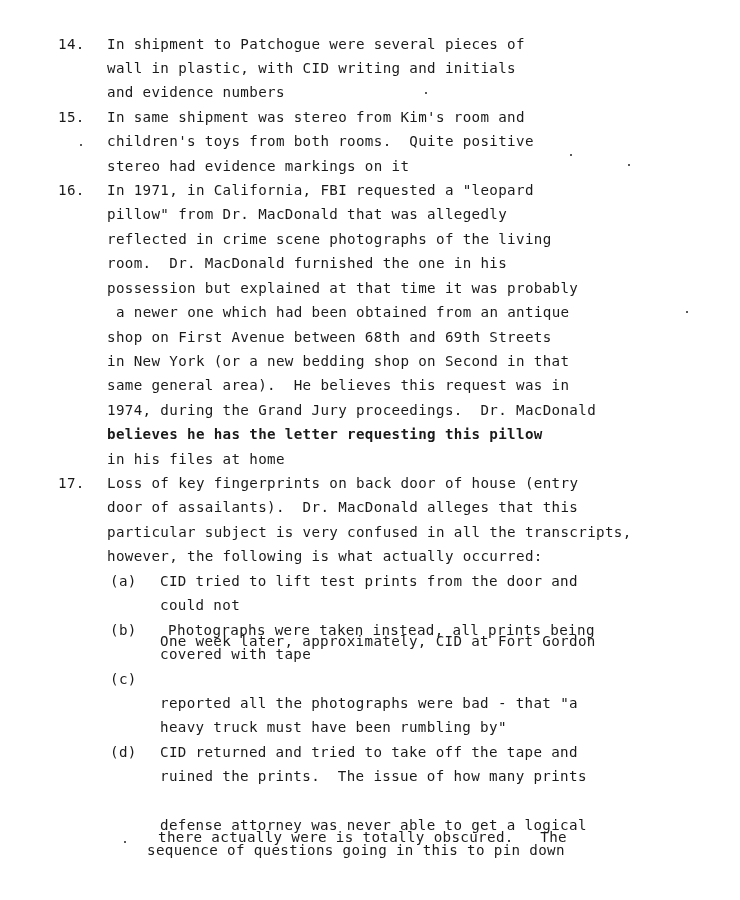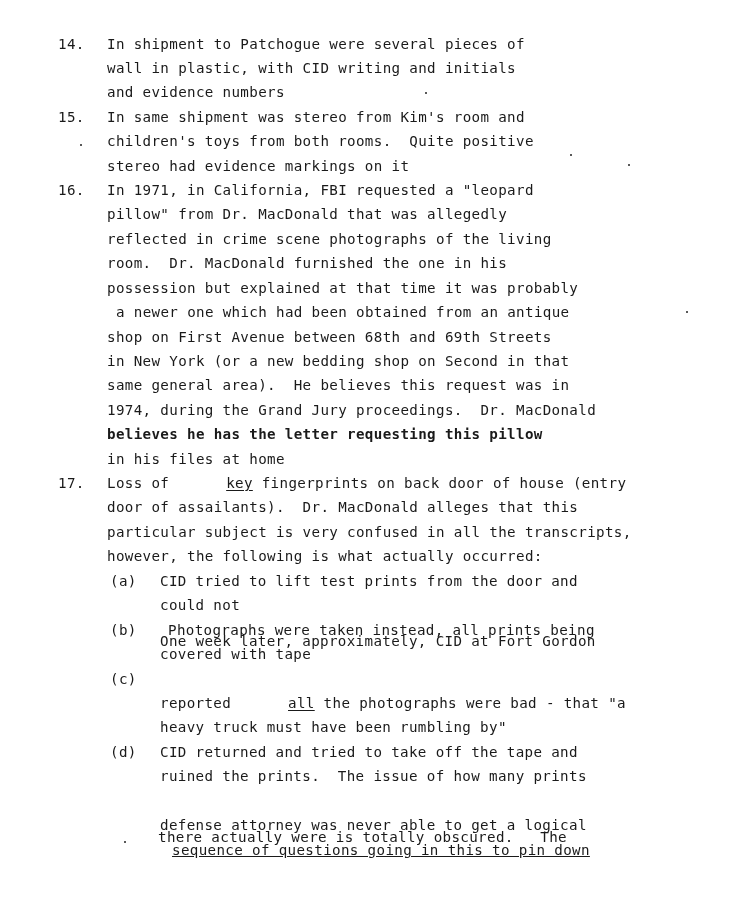--- a/index.html
+++ b/index.html
@@ -29,23 +29,21 @@
       white-space: pre;
       line-height: 18px;
       height: 18px;
     }
     .num {
       position: absolute;
       white-space: pre;
       line-height: 18px;
     }
     .u {
-      text-decoration: underline;
       text-underline-offset: 2px;
-      margin-left: 48px;
     }
     .speck {
       position: absolute;
       width: 2px;
       height: 2px;
       background: #222;
       border-radius: 1px;
     }
   </style>
 </head>
@@ -108,21 +106,21 @@
       <span class="line" style="left:160px; top:694px;"><span>reported </span><span class="u">all</span><span> the photographs were bad - that "a</span></span>
       <span class="line" style="left:160px; top:718px;">heavy truck must have been rumbling by"</span>
     </div>
 
     <div>
       <span class="num" style="left:110px; top:743px;">(d)</span>
       <span class="line" style="left:160px; top:743px;">CID returned and tried to take off the tape and</span>
       <span class="line" style="left:160px; top:767px;">ruined the prints.  The issue of how many prints</span>
       <span class="line" style="left:158px; top:828px;">there actually were is totally obscured.   The</span>
       <span class="line" style="left:160px; top:816px;">defense attorney was never able to get a logical</span>
-      <span class="line" style="left:172px; top:841px;text-decoration:underline;">sequence of questions going in this to pin down</span>
+      <span class="line" style="left:147px; top:841px;">sequence of questions going in this to pin down</span>
     </div>
   </div>
 
   <span class="speck" style="left:425px; top:92px;"></span>
   <span class="speck" style="left:80px; top:144px;"></span>
   <span class="speck" style="left:570px; top:154px;"></span>
   <span class="speck" style="left:628px; top:164px;"></span>
   <span class="speck" style="left:686px; top:311px;"></span>
   <span class="speck" style="left:124px; top:841px;"></span>
 </div>

